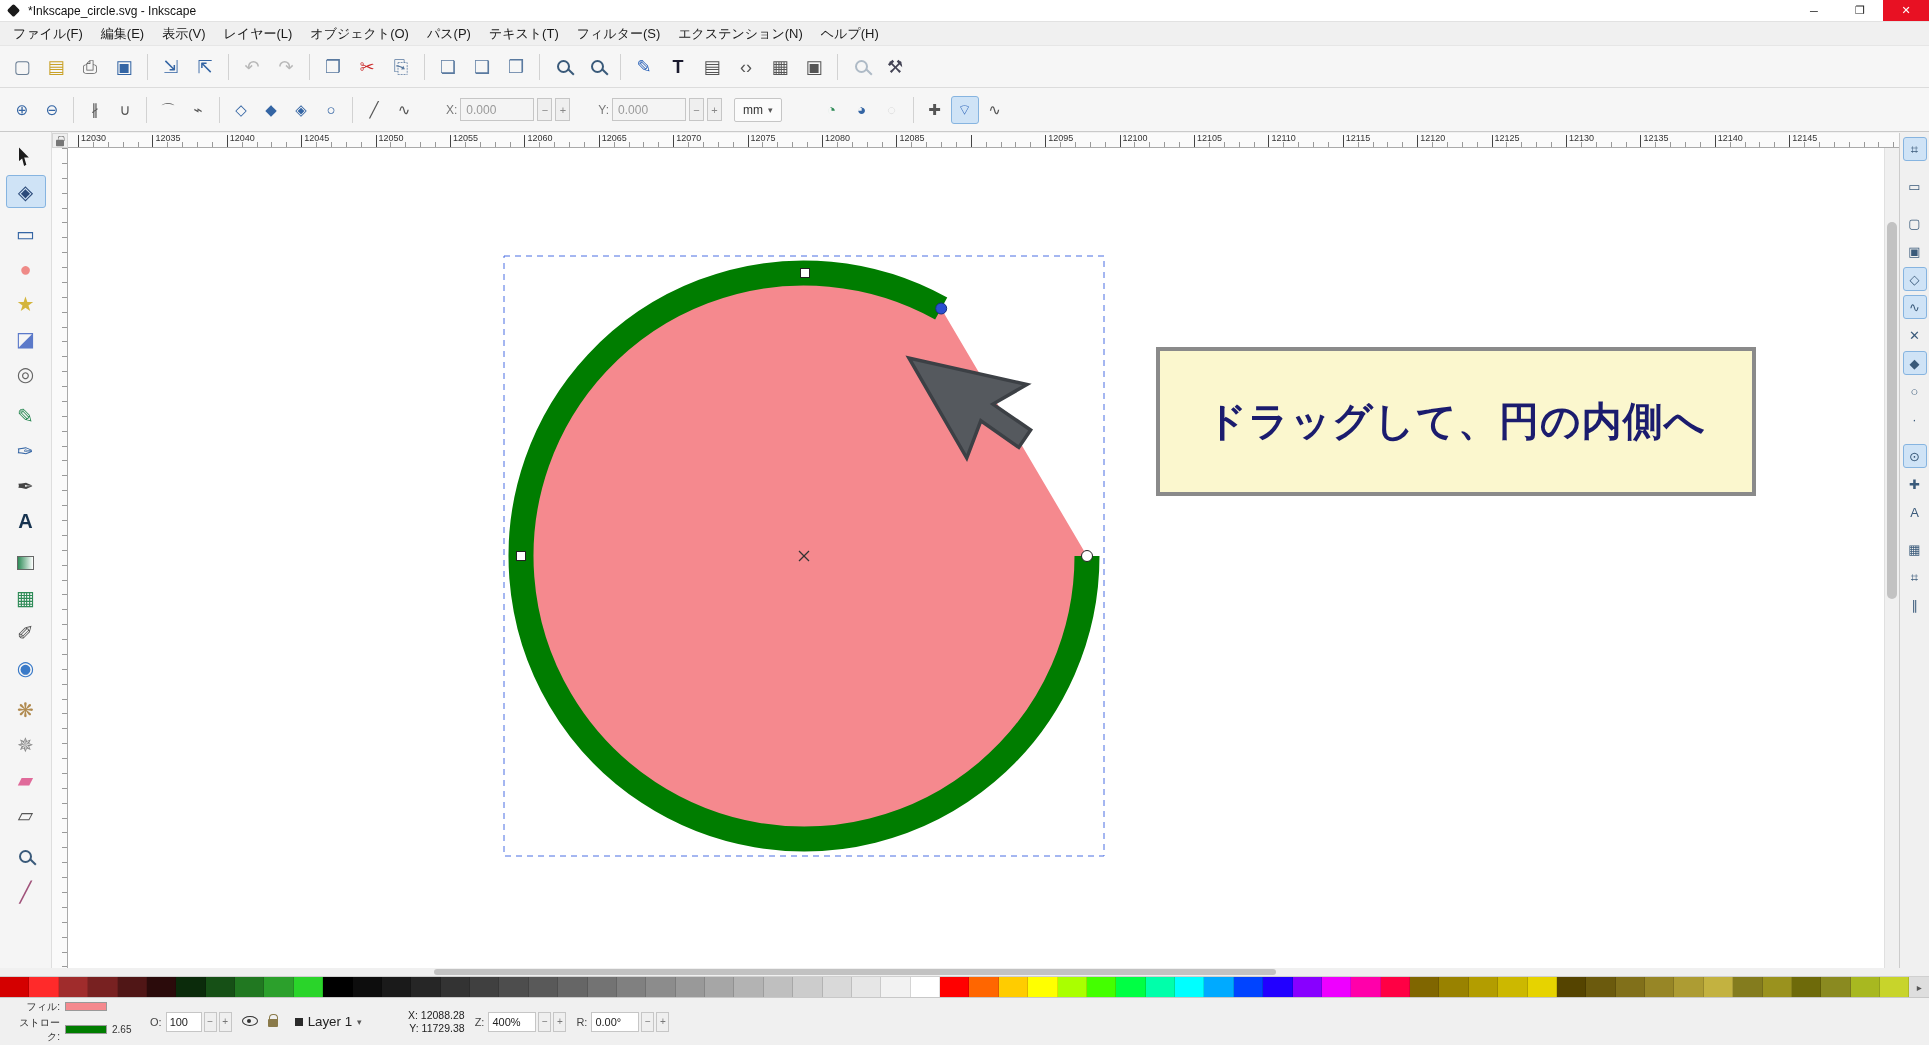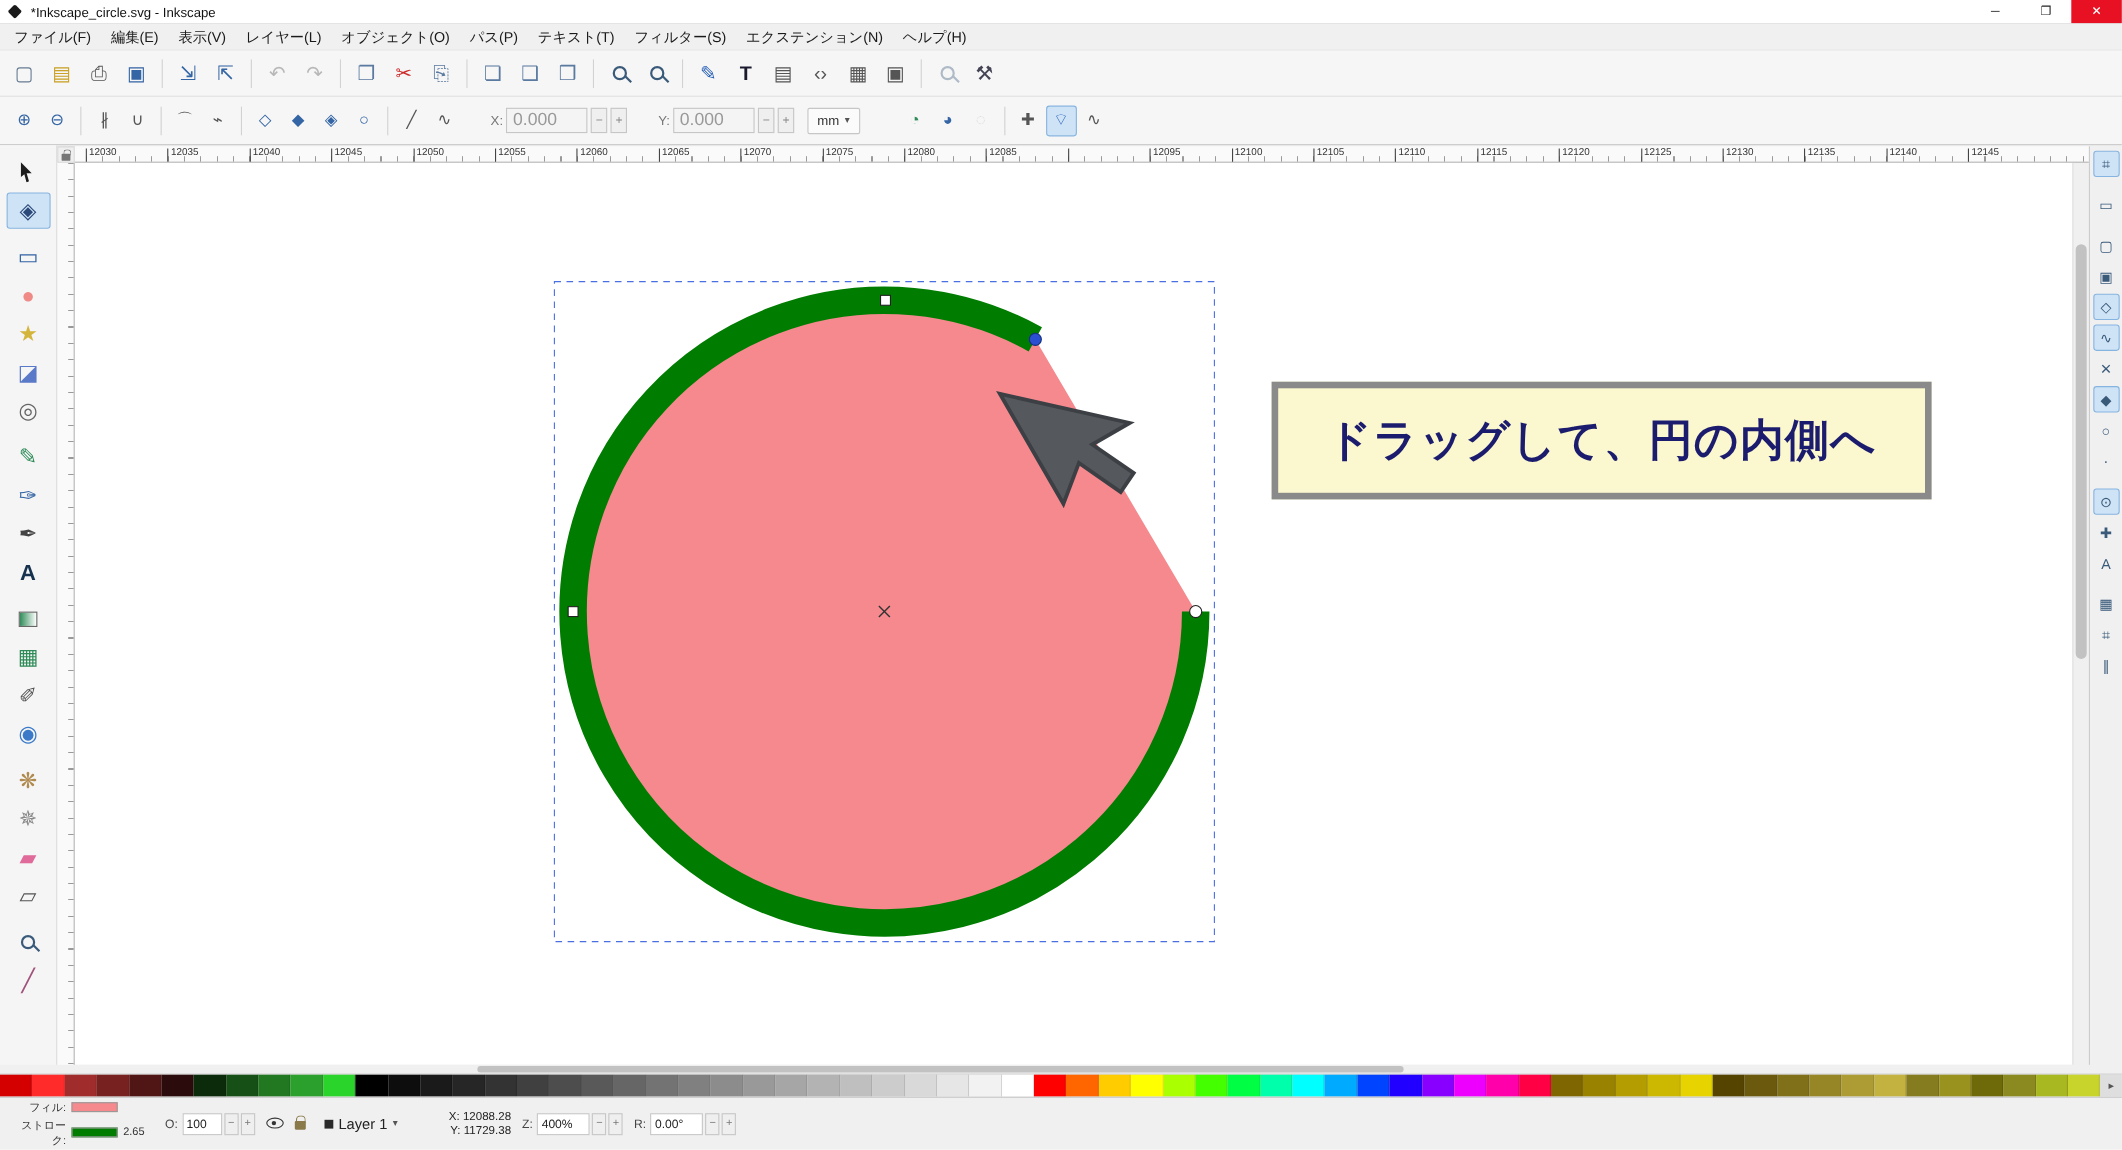--- a/index.html
+++ b/index.html
@@ -34,21 +34,21 @@
   .tb-btn { width:32px; height:32px; display:flex; align-items:center; justify-content:center; border-radius:3px; }
   .tb-btn .glyph { font-size:18px; line-height:1; }
   .nb-btn { width:28px; height:28px; display:flex; align-items:center; justify-content:center; border-radius:3px; }
   .nb-btn .glyph { font-size:15px; line-height:1; }
   .tb-sep { width:1px; height:26px; background:#d2d2d2; margin:0 5px; flex:none; }
   .active { background:#cfe3f6 !important; border:1px solid #86b4e0; }
   .disabled { opacity:.38; }
   .coord-group { display:flex; align-items:center; gap:3px; margin-left:26px; }
   .coord-label { color:#777; font-size:12px; }
   .coord-input { width:74px; height:23px; border:1px solid #c6c6c6; background:#f4f4f4; color:#999;
-    font-size:16px; padding:0 5px; font-family:inherit; }
+    font-size:12px; padding:0 5px; font-family:inherit; }
   .spin { width:15px; height:23px; border:1px solid #c6c6c6; background:#efefef; color:#888;
     font-size:11px; display:flex; align-items:center; justify-content:center; }
   .unit-box { display:flex; align-items:center; gap:5px; border:1px solid #c6c6c6; background:#fbfbfb;
     height:24px; padding:0 8px; margin-left:10px; font-size:12px; color:#333; border-radius:2px; }
   .caret { font-size:9px; color:#555; }
   .right-group { display:flex; align-items:center; gap:2px; margin-left:34px; }
 
   
   .ruler-corner { position:absolute; left:52px; top:133px; width:16px; height:15px; background:#efefef;
     border:1px solid #d5d5d5; display:flex; align-items:center; justify-content:center; }
@@ -75,22 +75,22 @@
   .snapbar { position:absolute; right:0; top:133px; bottom:77px; width:30px; background:#f0f0f0;
     border-left:1px solid #cccccc; display:flex; flex-direction:column; align-items:center; padding-top:4px; }
   .snap-btn { width:24px; height:24px; display:flex; align-items:center; justify-content:center;
     border-radius:3px; margin-bottom:4px; color:#3a5a7a; flex:none; }
   .snap-btn .glyph { font-size:13px; line-height:1; }
   .snap-sep { height:9px; flex:none; }
 
   
   .canvas { position:absolute; left:68px; top:148px; right:45px; bottom:77px; background:#ffffff; overflow:hidden; }
   .canvas svg { position:absolute; left:0; top:0; }
-  .annotation { position:absolute; left:1088px; top:199px; width:600px; height:107px;
-    border:6px solid #4c1d95; display:flex; align-items:center; justify-content:center; }
+  .annotation { position:absolute; left:1088px; top:199px; width:600px; height:149px;
+    border:4px solid #4c1d95; display:flex; align-items:center; justify-content:center; }
   .annotation-text { font-size:40px; font-weight:bold; letter-spacing:1px; white-space:nowrap; }
 
   
   .vscroll { position:absolute; right:30px; top:148px; width:15px; bottom:77px; background:#f0f0f0;
     border-left:1px solid #e0e0e0; }
   .vscroll .thumb { position:absolute; left:2px; right:2px; top:9%; height:46%; background:#c2c2c2; border-radius:6px; }
   .hscroll { position:absolute; left:68px; right:30px; bottom:69px; height:8px; background:#f0f0f0; }
   .hscroll .thumb { position:absolute; top:1px; bottom:1px; left:20%; width:46%; background:#c2c2c2; border-radius:4px; }
 
   

